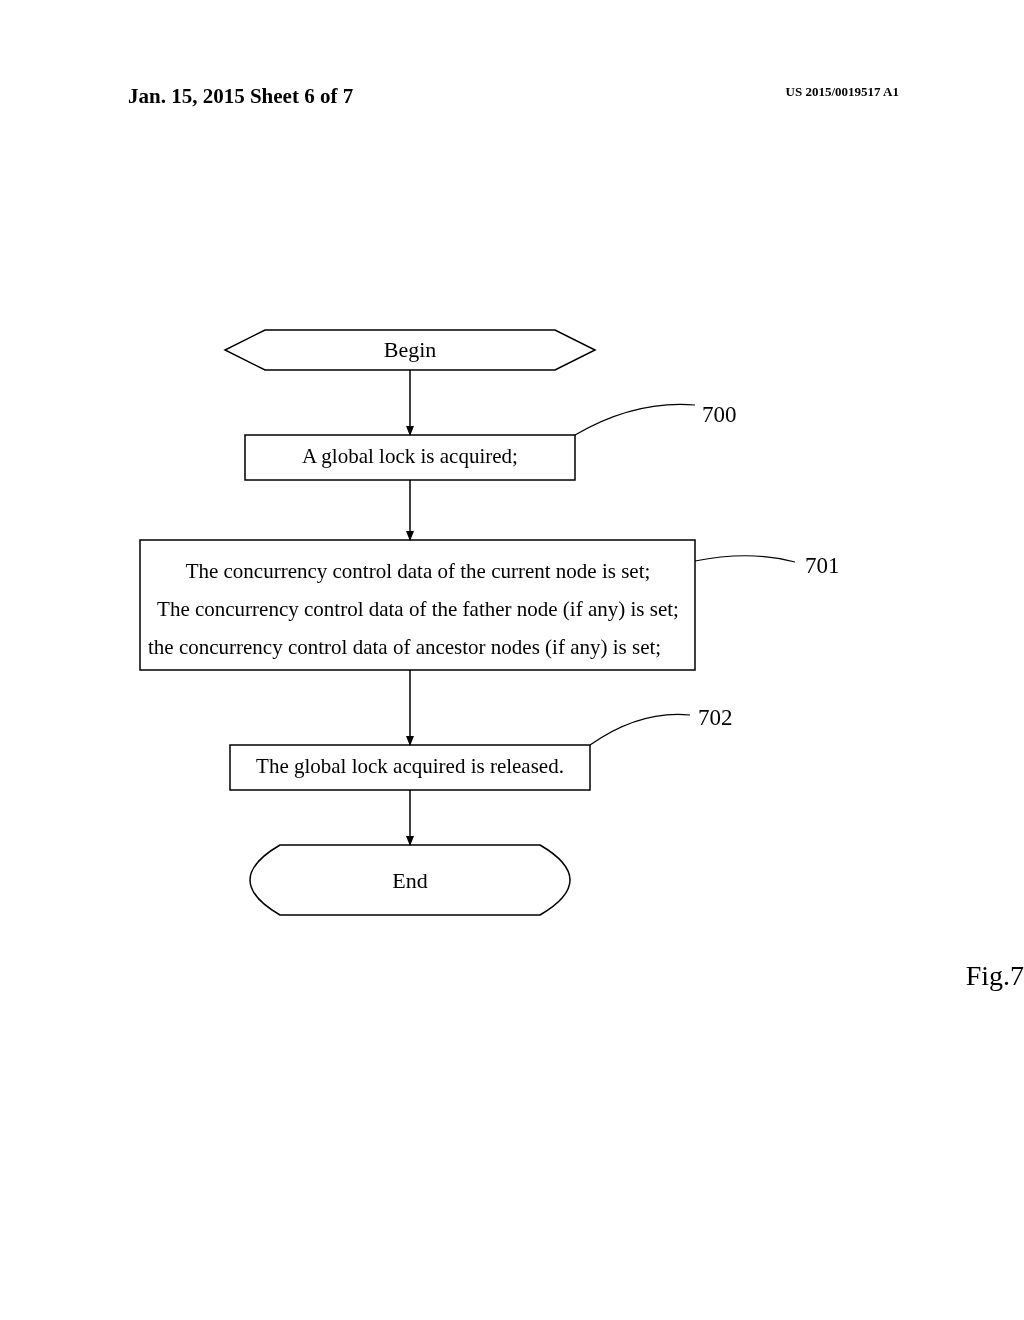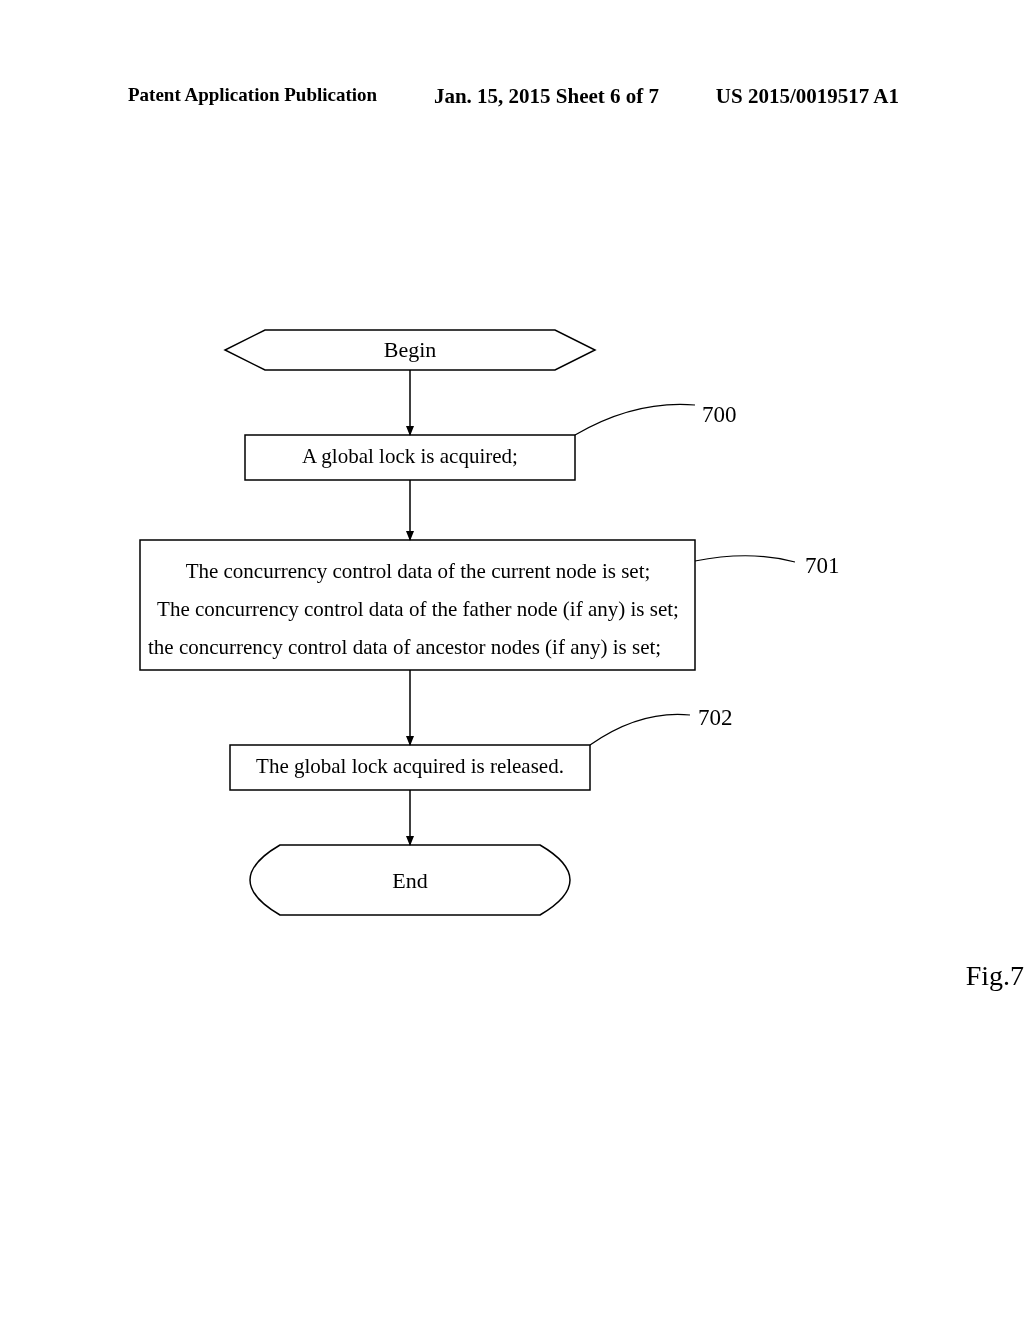--- a/index.html
+++ b/index.html
@@ -16,21 +16,21 @@
       top: 84px;
       left: 0;
       width: 100%;
       padding: 0 125px 0 128px;
       display: flex;
       justify-content: space-between;
       font-family: "Times New Roman", Times, serif;
     }
     .label-left { font-weight: bold; font-size: 19px; }
     .label-center { font-weight: bold; font-size: 21px; }
-    .label-right { font-weight: bold; font-size: 21px; }
+    .label-right { font-weight: bold; font-size: 13px; }
     .fig-container {
       position: absolute;
       top: 300px;
       left: 0;
       width: 872px;
       height: 700px;
     }
     svg { display: block; }
     .fig-caption-label {
       position: absolute;
@@ -40,21 +40,20 @@
       text-align: right;
       font-size: 28px;
       font-family: "Times New Roman", Times, serif;
     }
     text { font-family: "Times New Roman", Times, serif; }
   </style>
 </head>
 <body>
 
 <div class="header">
-  <span class="label-left">Patent Application Publication</span>
   <span class="label-center">Jan. 15, 2015  Sheet 6 of 7</span>
   <span class="label-right">US 2015/0019517 A1</span>
 </div>
 
 <div class="fig-container">
   <svg width="1024" height="680" viewBox="0 0 1024 680">
     <defs>
       <marker id="arrowhead" markerWidth="10" markerHeight="8" refX="9" refY="4" orient="auto" markerUnits="userSpaceOnUse">
         <polygon points="0 0, 10 4, 0 8" fill="#000"></polygon>
       </marker>

